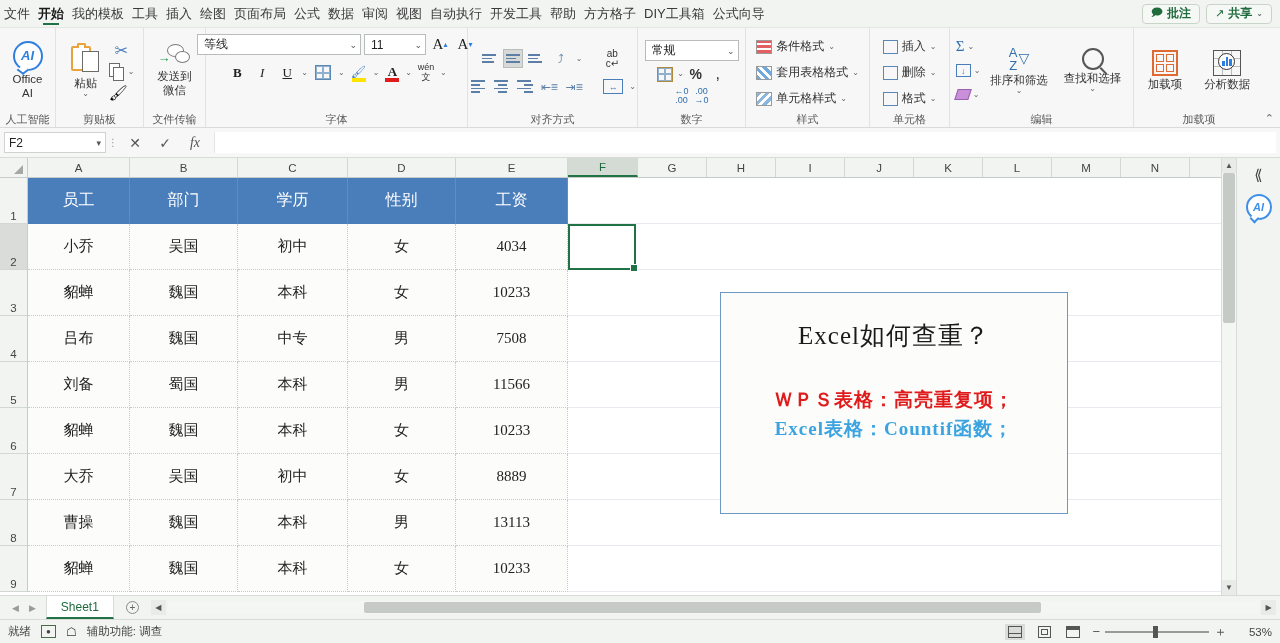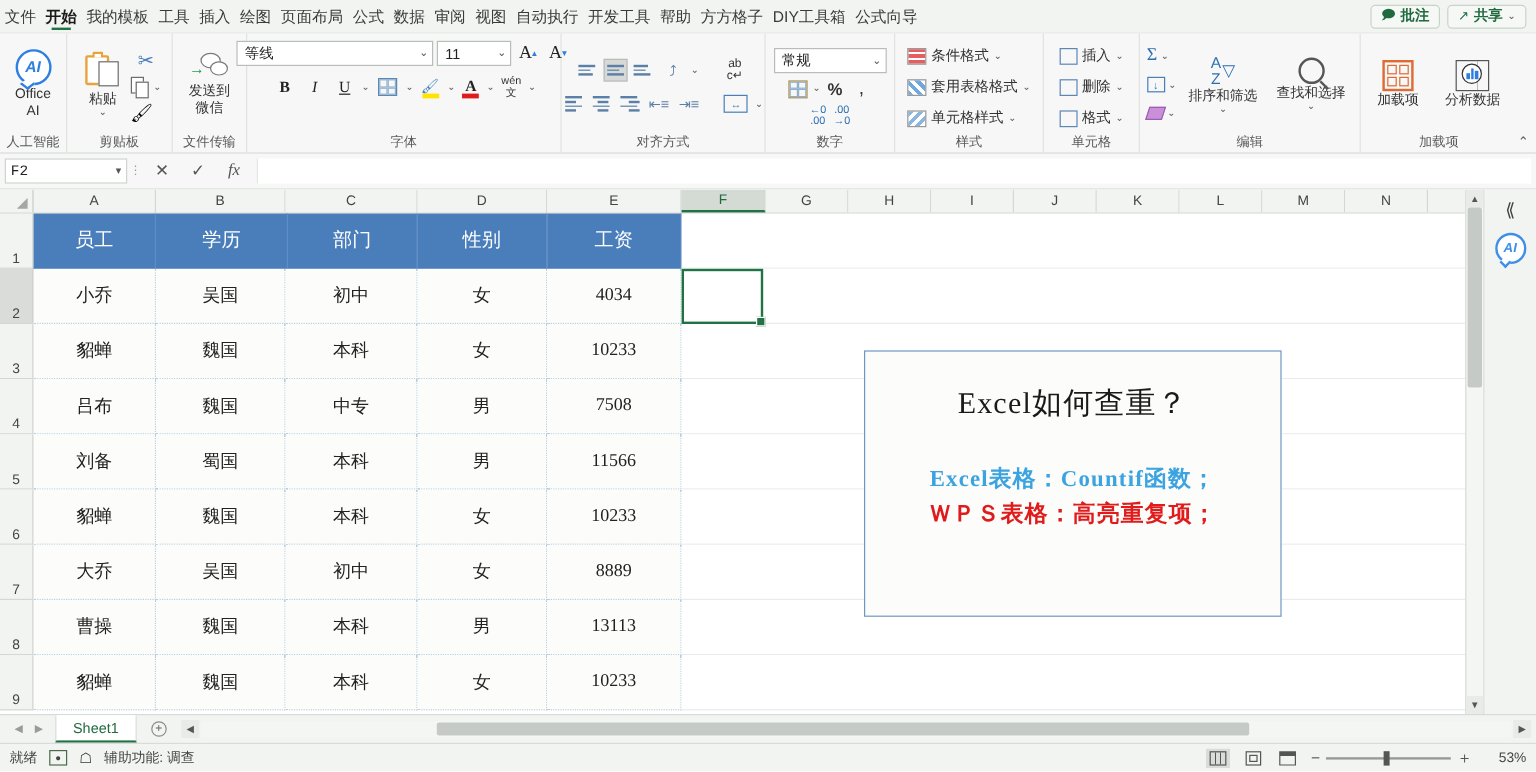--- a/index.html
+++ b/index.html
@@ -173,21 +173,21 @@
 
   
   .formulabar {
     height: 30px; background:#f6f7f6; display:flex; align-items:center;
     border-bottom:1px solid #d8dcd8; flex:0 0 30px; padding:0 4px;
   }
   .namebox {
     width: 102px; height: 21px; background:#fff; border:1px solid #cfd3cf;
     display:flex; align-items:center; padding:0 4px; font-size:12px; color:#222;
   }
-  .namebox .nv { flex:1;font-family:Liberation Mono, monospace; }
+  .namebox .nv { flex:1; }
   .namebox .nc { font-size:9px; color:#555; }
   .fb-dots { width: 14px; text-align:center; color:#9a9a9a; font-size:10px; letter-spacing:0; line-height:1; }
   .fb-btn { width: 30px; text-align:center; font-size:14px; color:#555; cursor:default; }
   .fb-btn.fx { font-style:italic; font-family:"Liberation Serif",serif; font-size:14px; }
   .fb-input { flex:1; height:21px; background:#fff; border-left:1px solid #e3e6e3; margin-left:4px; }
 
   
   .gridwrap { flex:1; display:flex; position:relative; overflow:hidden; background:#fff; }
   .sheetarea { flex:1; position:relative; overflow:hidden; }
 
@@ -692,22 +692,22 @@
         <div class="rh">5</div>
         <div class="rh">6</div>
         <div class="rh">7</div>
         <div class="rh">8</div>
         <div class="rh">9</div>
       </div>
 
       <div class="cellsarea">
         <div class="grow">
           <div class="cell hdrcell col-a">员工</div>
+          <div class="cell hdrcell col-b">部门</div>
           <div class="cell hdrcell col-c">学历</div>
-          <div class="cell hdrcell col-b">部门</div>
           <div class="cell hdrcell col-d">性别</div>
           <div class="cell hdrcell col-e">工资</div>
           <div class="cell empty" style="flex:1"></div>
         </div>
         <div class="grow">
           <div class="cell col-a">小乔</div>
           <div class="cell col-b">吴国</div>
           <div class="cell col-c">初中</div>
           <div class="cell col-d">女</div>
           <div class="cell col-e">4034</div>
@@ -767,22 +767,22 @@
           <div class="cell col-c">本科</div>
           <div class="cell col-d">女</div>
           <div class="cell col-e">10233</div>
           <div class="cell empty" style="flex:1"></div>
         </div>
 
         <div class="selbox" style="left:540px; top:46px; width:68px; height:46px;"></div>
 
         <div class="textbox" style="left:692px; top:114px; width:348px; height:222px;">
           <div class="tb-title">Excel如何查重？</div>
+          <div class="tb-line" style="color:#e01b1b">ＷＰＳ表格：高亮重复项；</div>
           <div class="tb-line" style="color:#3aa3e0">Excel表格：Countif函数；</div>
-          <div class="tb-line" style="color:#e01b1b">ＷＰＳ表格：高亮重复项；</div>
         </div>
       </div>
     </div>
 
     <div class="vscroll">
       <div class="vs-arrow">▲</div>
       <div class="vs-track">
         <div class="vs-thumb"></div>
       </div>
       <div class="vs-arrow">▼</div>

